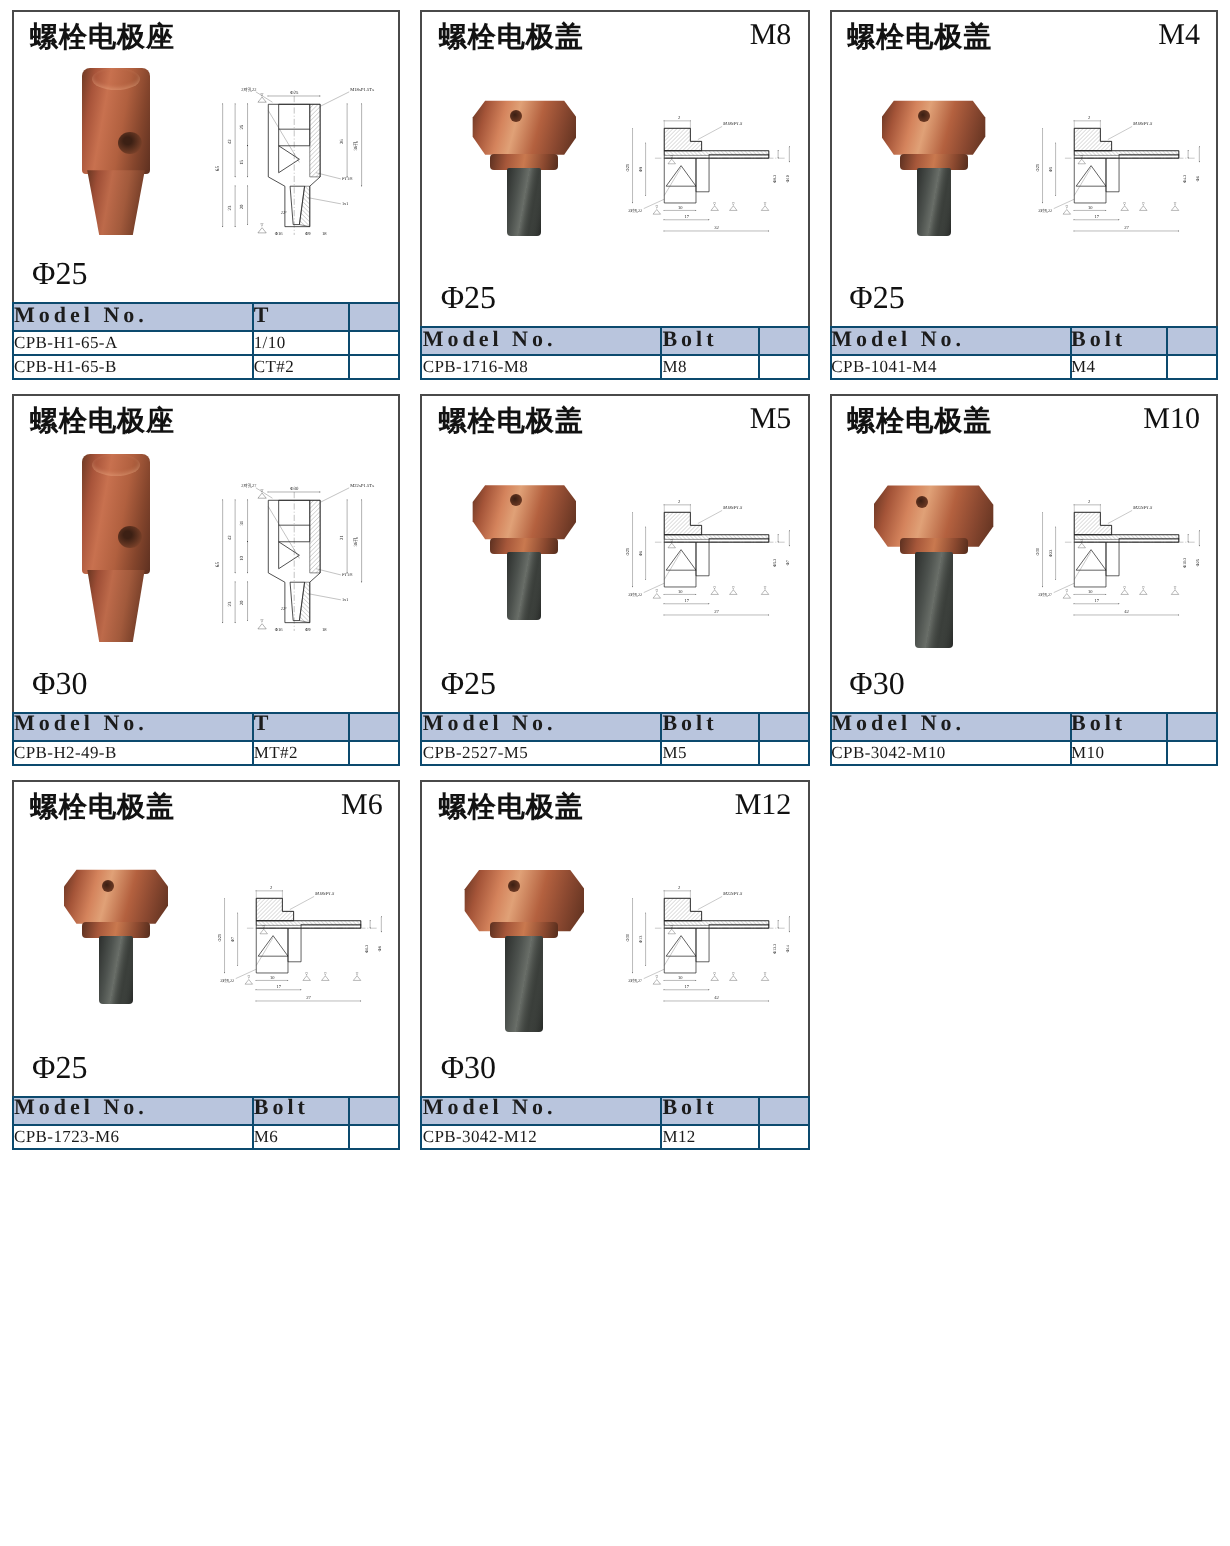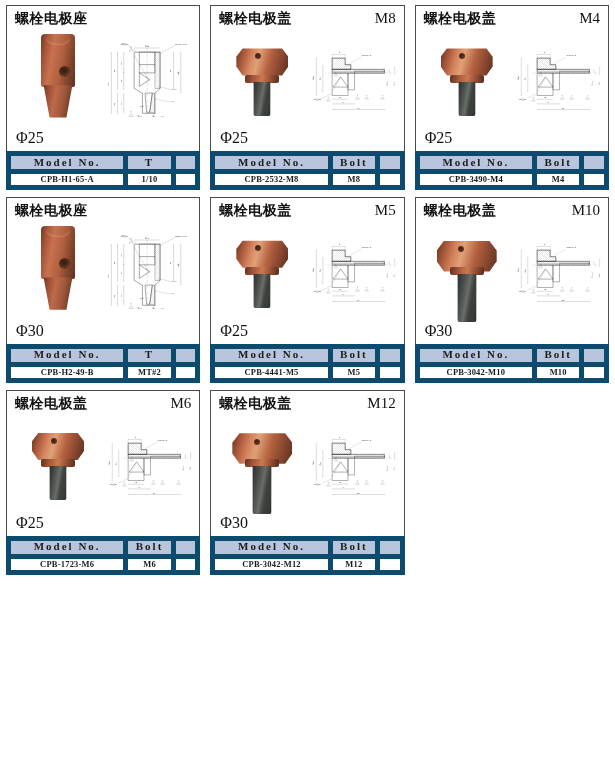--- a/index.html
+++ b/index.html
@@ -177,38 +177,38 @@
   .drawing svg { width: 100%; height: 100%; display: block; }
   
   .spec-table {
     flex: 0 0 auto;
     border-collapse: collapse;
     width: 100%;
     table-layout: fixed;
     border: 1px solid #4a4a4a;
   }
   .spec-table th, .spec-table td {
-    border: 5px solid #0c4a6e;
-    text-align: center;
+    border: 1px solid #0c4a6e;
+    text-align: left;
     font-family: "Liberation Serif", serif;
     padding: 0;
     line-height: 1.05;
   }
   .spec-table th {
     background: #b9c5dd;
     font-size: 11px;
     font-weight: bold;
     letter-spacing: 2px;
     color: #1c1c1c;
     height: 13px;
   }
   .spec-table td {
     background: #ffffff;
     font-size: 8.5px;
-    font-weight: bold;
+    font-weight: normal;
     color: #1a1a1a;
     height: 11px;
     letter-spacing: 0.2px;
   }
   .col-model { width: 62%; }
   .col-val   { width: 25%; }
   .col-pad   { width: 13%; }
 </style>
 </head>
 <body>
@@ -315,20 +315,25 @@
           <th>T</th>
           <th></th>
         </tr>
       </thead>
       <tbody>
       <tr>
         <td>CPB-H1-65-A</td>
         <td>1/10</td>
         <td></td>
       </tr>
+      <tr>
+        <td>CPB-H1-65-B</td>
+        <td>CT#2</td>
+        <td></td>
+      </tr>
         </tbody>
     </table>
     </div>
     <div class="panel">
     <div class="panel-inner">
       <div class="p-title">螺栓电极盖</div>
       <div class="p-size-code">M8</div>
       <div class="photo cap">
         <div class="photo-stage">
     <div class="cap-head">
@@ -429,21 +434,21 @@
         </colgroup>
       <thead>
         <tr>
           <th>Model  No.</th>
           <th>Bolt</th>
           <th></th>
         </tr>
       </thead>
       <tbody>
       <tr>
-        <td>CPB-2532-M8</td>
+        <td>CPB-1716-M8</td>
         <td>M8</td>
         <td></td>
       </tr>
         </tbody>
     </table>
     </div>
     <div class="panel">
     <div class="panel-inner">
       <div class="p-title">螺栓电极盖</div>
       <div class="p-size-code">M4</div>
@@ -547,21 +552,21 @@
         </colgroup>
       <thead>
         <tr>
           <th>Model  No.</th>
           <th>Bolt</th>
           <th></th>
         </tr>
       </thead>
       <tbody>
       <tr>
-        <td>CPB-3490-M4</td>
+        <td>CPB-1041-M4</td>
         <td>M4</td>
         <td></td>
       </tr>
         </tbody>
     </table>
     </div>
     <div class="panel">
     <div class="panel-inner">
       <div class="p-title">螺栓电极座</div>
       <div class="p-size-code"></div>
@@ -776,21 +781,21 @@
         </colgroup>
       <thead>
         <tr>
           <th>Model  No.</th>
           <th>Bolt</th>
           <th></th>
         </tr>
       </thead>
       <tbody>
       <tr>
-        <td>CPB-4441-M5</td>
+        <td>CPB-2527-M5</td>
         <td>M5</td>
         <td></td>
       </tr>
         </tbody>
     </table>
     </div>
     <div class="panel">
     <div class="panel-inner">
       <div class="p-title">螺栓电极盖</div>
       <div class="p-size-code">M10</div>

